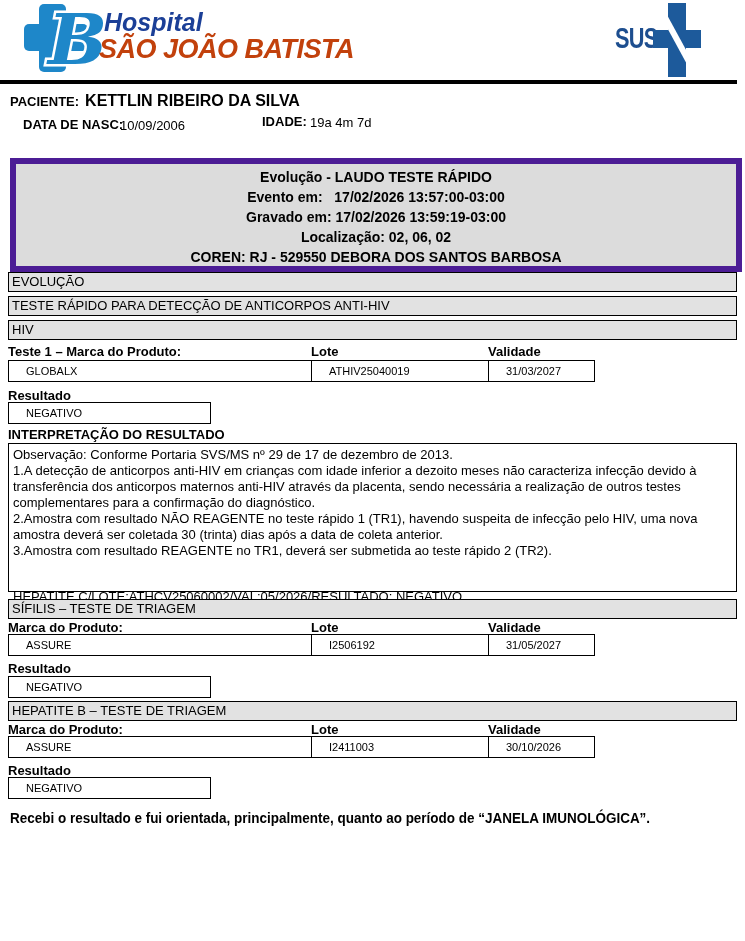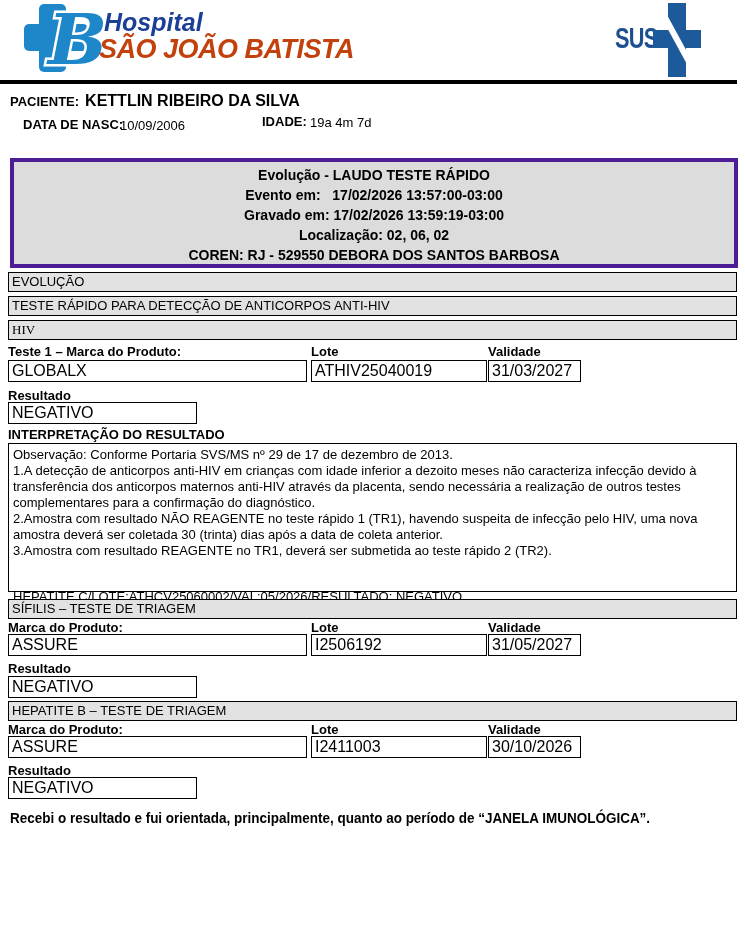--- a/index.html
+++ b/index.html
@@ -18,36 +18,36 @@
 
   
   .pat1 { position:absolute; left:10px; top:92px; display:flex; align-items:baseline; gap:6px; }
   .pat1 .lab { font-size:13px; font-weight:bold; }
   .pat1 .name { font-size:16px; font-weight:bold; }
   .fs13 { font-size:13px; }
 
   
   .event-box {
     position:absolute; left:10px; top:158px; width:720px; height:99px;
-    border:4px solid #4c1d95; background:#dcdcdc; text-align:center;
+    border:6px solid #4c1d95; background:#dcdcdc; text-align:center;
     font-weight:bold; font-size:14px; line-height:20px; padding-top:3px;
   }
 
   
   .bar {
     position:absolute; left:8px; width:724px; height:18px;
     background:#e2e2e2; border:1px solid #000;
     font-size:13px; line-height:18px; padding-left:3px;
   }
 
   
   .flabel { position:absolute; font-weight:bold; font-size:13px; white-space:nowrap; }
   .box {
     position:absolute; height:20px; border:1px solid #000; background:#fff;
-    font-size:16px; line-height:20px; padding-left:3px; white-space:nowrap; overflow:hidden;
+    font-size:11px; line-height:20px; padding-left:17px; white-space:nowrap; overflow:hidden;
   }
   .col1 { left:8px;   width:294px; }
   .col2 { left:311px; width:171px; }
   .col3 { left:488px; width:88px;  }
   .res  { left:8px;   width:184px; }
 
   
   .interp-box {
     position:absolute; left:8px; top:443px; width:719px; height:144px;
     border:1px solid #000; font-size:13px; line-height:16px; padding:3px 4px 0 4px;
@@ -98,21 +98,21 @@
   <div class="event-box">
     <div>Evolução - LAUDO TESTE RÁPIDO</div>
     <div>Evento em:&nbsp;&nbsp; 17/02/2026 13:57:00-03:00</div>
     <div>Gravado em: 17/02/2026 13:59:19-03:00</div>
     <div>Localização: 02, 06, 02</div>
     <div>COREN: RJ - 529550 DEBORA DOS SANTOS BARBOSA</div>
   </div>
 
   <div class="bar" style="top:272px;">EVOLUÇÃO</div>
   <div class="bar" style="top:296px;">TESTE RÁPIDO PARA DETECÇÃO DE ANTICORPOS ANTI-HIV</div>
-  <div class="bar" style="top:320px;font-family:Liberation Serif, serif;">HIV</div>
+  <div class="bar" style="top:320px;">HIV</div>
 
   <div>
     <span class="flabel" style="left:8px;   top:344px;">Teste 1 – Marca do Produto:</span>
     <span class="flabel" style="left:311px; top:344px;">Lote</span>
     <span class="flabel" style="left:488px; top:344px;">Validade</span>
     <div class="box col1" style="top:360px;">GLOBALX</div>
     <div class="box col2" style="top:360px;">ATHIV25040019</div>
     <div class="box col3" style="top:360px;">31/03/2027</div>
     <span class="flabel" style="left:8px; top:388px;">Resultado</span>
     <div class="box res" style="top:402px;">NEGATIVO</div>

